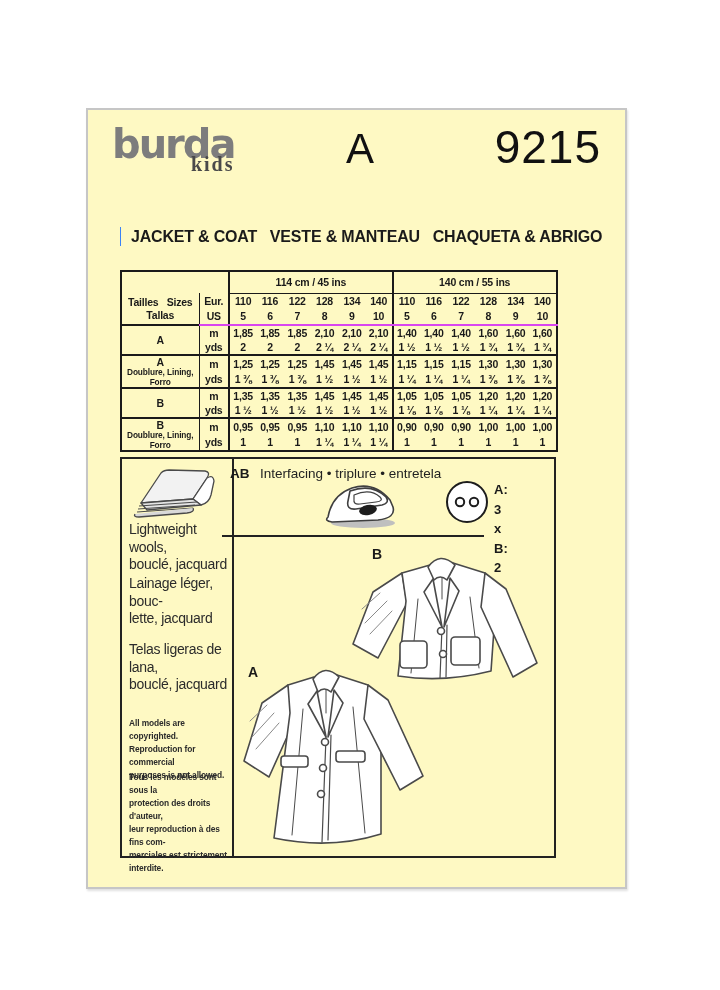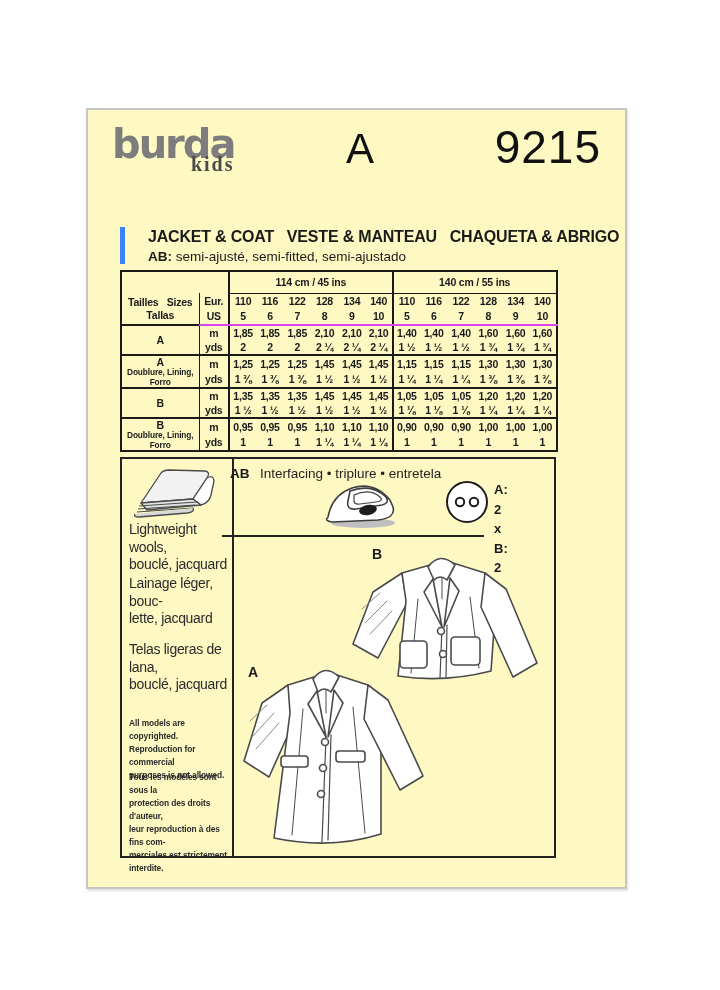--- a/index.html
+++ b/index.html
@@ -10,22 +10,22 @@
   
   .brand{position:absolute;left:24px;top:14px;}
   .brand-main{font-family:"DejaVu Sans",sans-serif;font-weight:700;font-size:40px;
     color:#7d7d7d;letter-spacing:-2px;line-height:1;}
   .brand-sub{font-family:Liberation Serif, serif;font-weight:700;font-size:20px;color:#4a4a4a;
     text-align:right;margin-top:-10px;letter-spacing:2px;line-height:1;}
   .view-letter{position:absolute;left:258px;top:18px;font-size:42px;line-height:1;color:#111;}
   .pattern-number{position:absolute;right:24px;top:14px;font-size:46px;line-height:1;color:#111;letter-spacing:1px;}
 
   
-  .title-block{position:absolute;left:32px;top:117px;width:436px;border-left:5px solid #3b82f6;
-    padding-left:23px;box-sizing:border-box;}
+  .title-block{position:absolute;left:32px;top:117px;width:436px;border-left:1px solid #3b82f6;
+    padding-left:10px;box-sizing:border-box;}
   .title-main{font-weight:700;font-size:16.5px;letter-spacing:-0.2px;white-space:pre;
     transform:scaleX(.97);transform-origin:left;}
   .title-sub{font-size:13.5px;margin-top:3px;}
   .title-sub b{font-weight:700;}
 
   
   .size-table-wrap{position:absolute;left:32px;top:160px;}
   table.sizes{border-collapse:collapse;border:2px solid #1a1a1a;table-layout:fixed;width:436px;}
   table.sizes td{font-weight:700;font-size:10.5px;text-align:center;padding:0;line-height:1.15;
     letter-spacing:-0.2px;vertical-align:middle;}
@@ -74,21 +74,20 @@
 
   <div class="brand">
     <div class="brand-main">burda</div>
     <div class="brand-sub">kids</div>
   </div>
   <div class="view-letter">A</div>
   <div class="pattern-number">9215</div>
 
   <div class="title-block">
     <div class="title-main">JACKET &amp; COAT   VESTE &amp; MANTEAU   CHAQUETA &amp; ABRIGO</div>
-    <div class="title-sub"><b>AB:</b><span> semi-ajusté, semi-fitted, semi-ajustado</span></div>
   </div>
 
   <div class="size-table-wrap">
     <table class="sizes">
       <colgroup>
         <col style="width:78px">
           <col style="width:30px">
         <col span="12" style="width:27.3px">
       </colgroup>
       <tbody>
@@ -307,21 +306,21 @@
           <path d="M34,22 Q50,15 60,24 Q64,28 56,29 L40,31 Q33,32 34,26 Z" fill="#fff" stroke-width="1.2"></path>
           <ellipse cx="48" cy="37" rx="9" ry="5" fill="#1d1d1d" stroke="none" transform="rotate(-12 48 37)"></ellipse>
         </g>
       </svg>
       <svg class="button-icon" width="46" height="46" viewBox="0 0 46 46">
         <circle cx="23" cy="23" r="20" fill="#fff" stroke="#1d1d1d" stroke-width="2"></circle>
         <circle cx="16" cy="23" r="4.2" fill="#fff" stroke="#1d1d1d" stroke-width="2"></circle>
         <circle cx="30" cy="23" r="4.2" fill="#fff" stroke="#1d1d1d" stroke-width="2"></circle>
       </svg>
       <div class="button-counts">
-        <div>A: 2 x</div>
+        <div>A: 3 x</div>
         <div>B: 2 x</div>
       </div>
     </div>
 
     <div class="drawings-area">
       <svg width="322" height="319" viewBox="0 0 322 319">
 
         <g stroke="#4a4a4a" fill="#fff" stroke-width="1.6" stroke-linejoin="round" stroke-linecap="round">
           <path d="M168,36 L139,55 L119,107 L144,121 L173,66 Z"></path>
           <path d="M168,36 L196,28 L207,34 L219,26 L251,36 L262,64 L257,134 Q210,146 164,139 L172,64 Z"></path>

